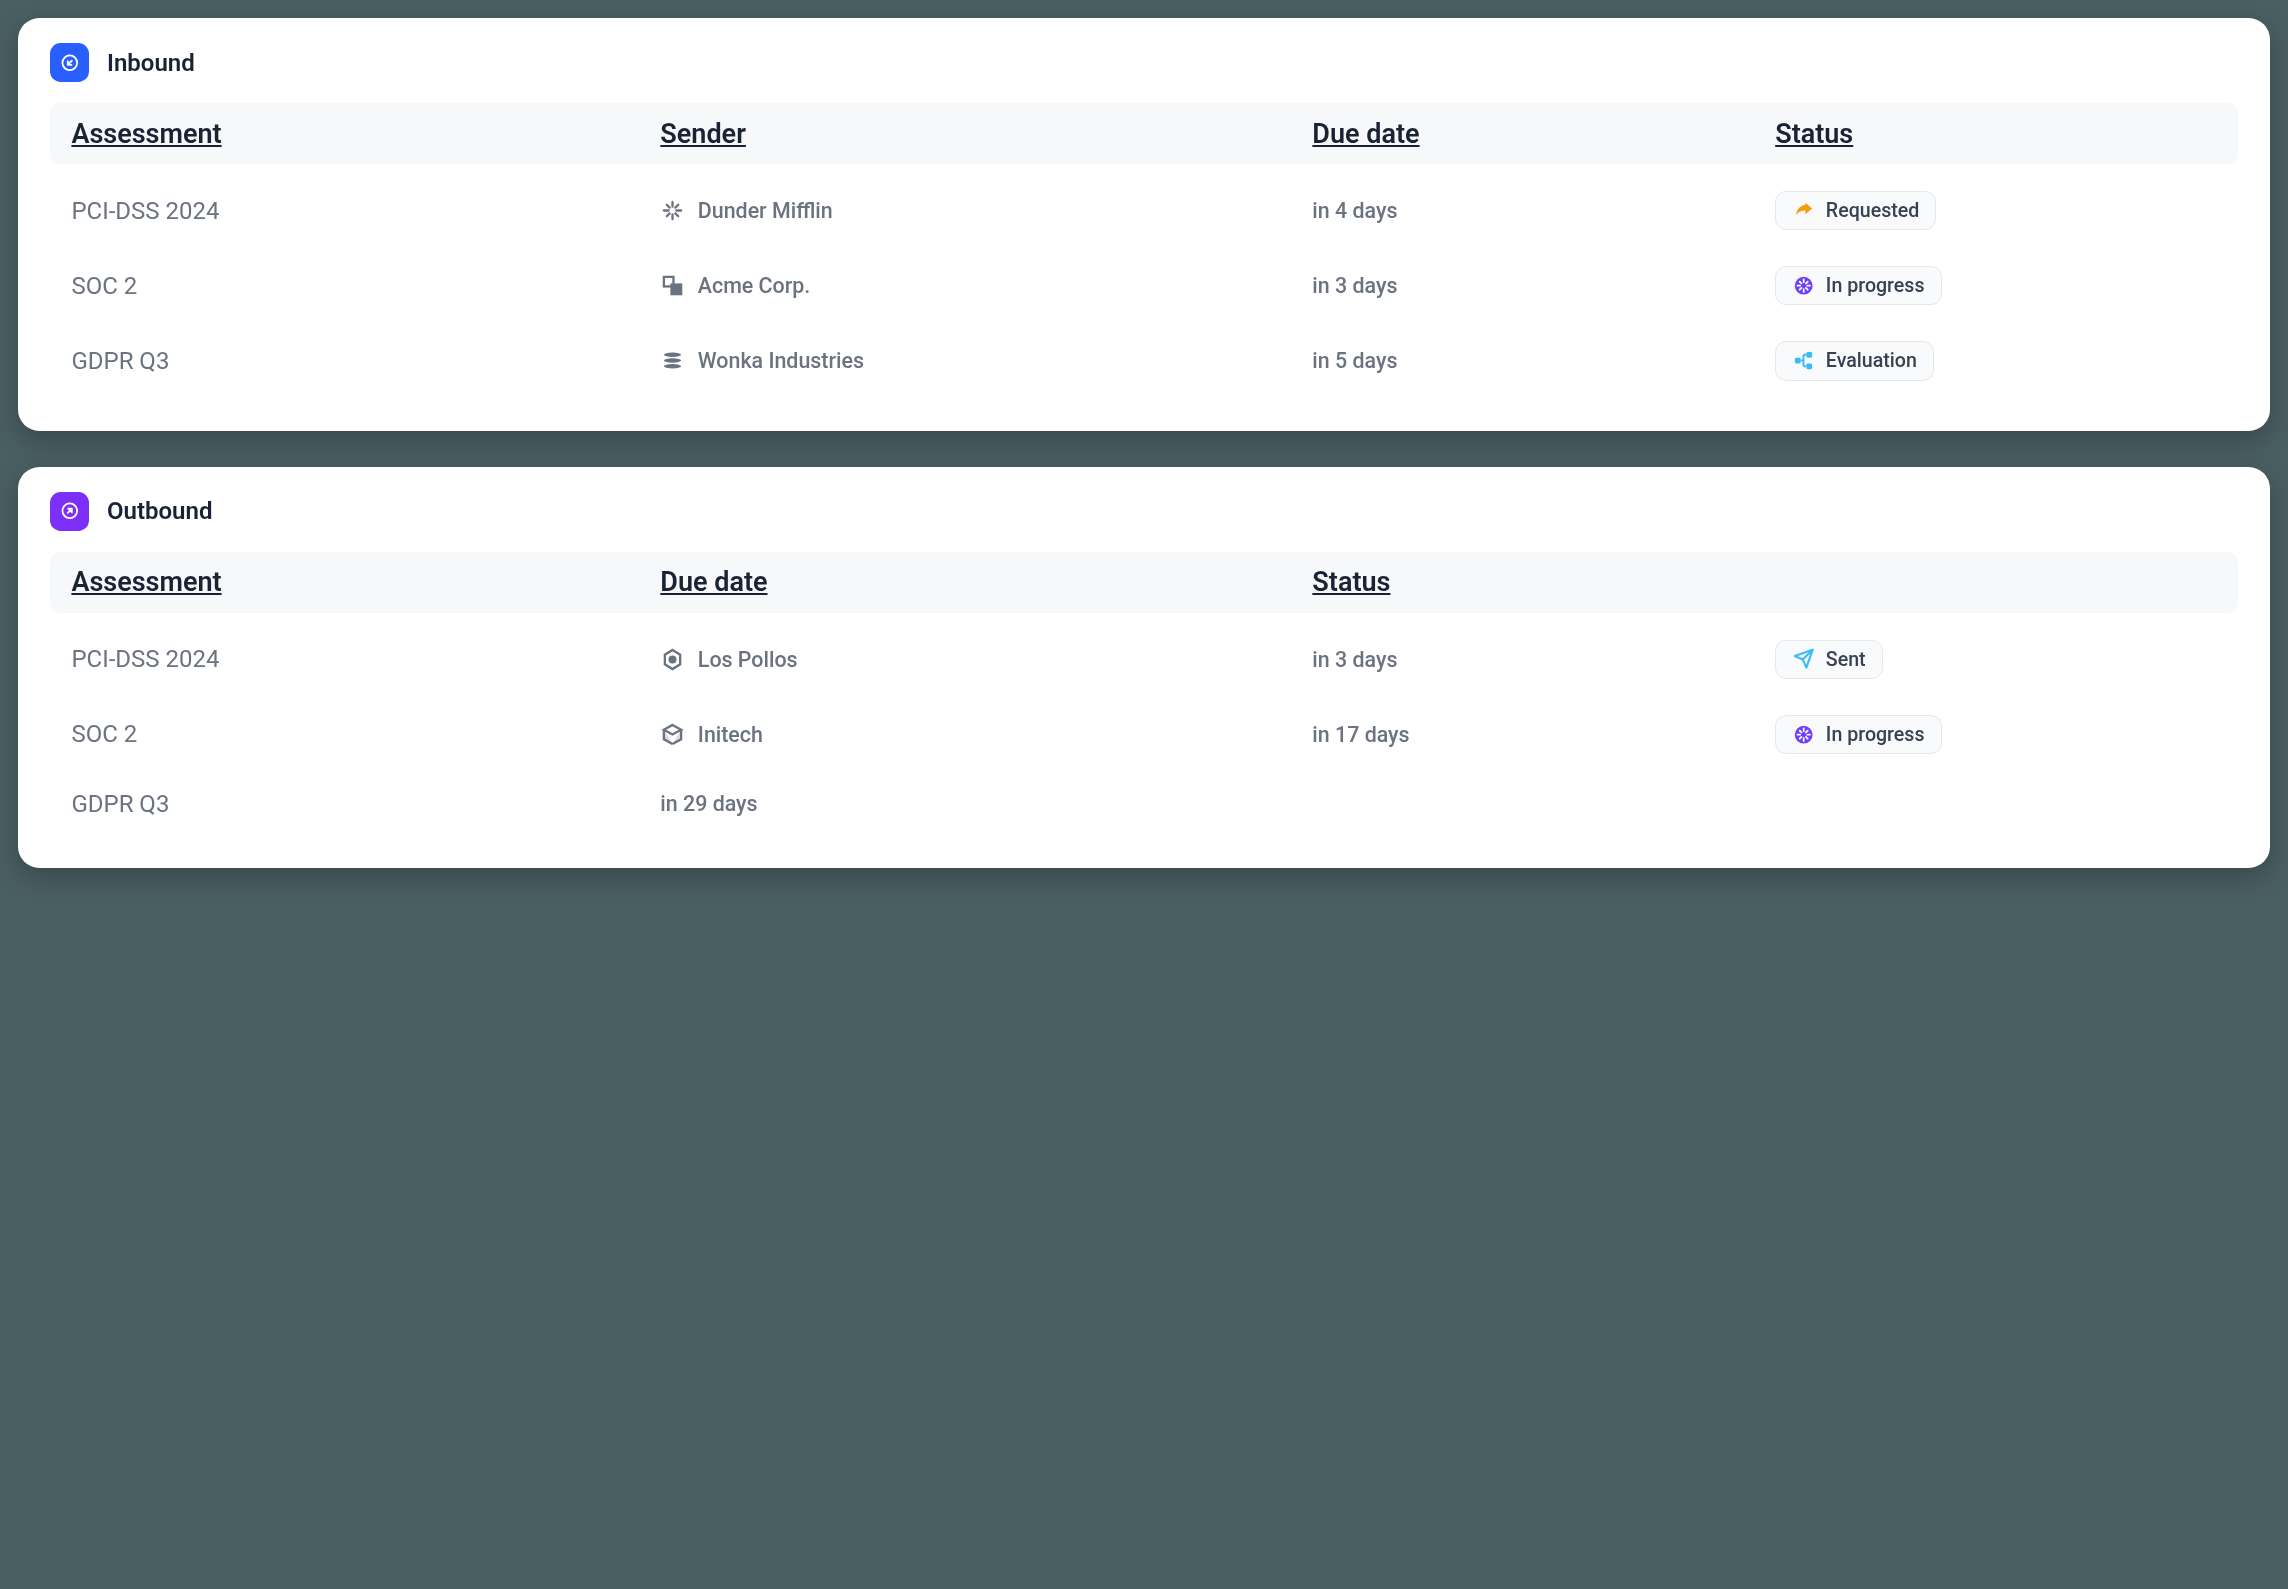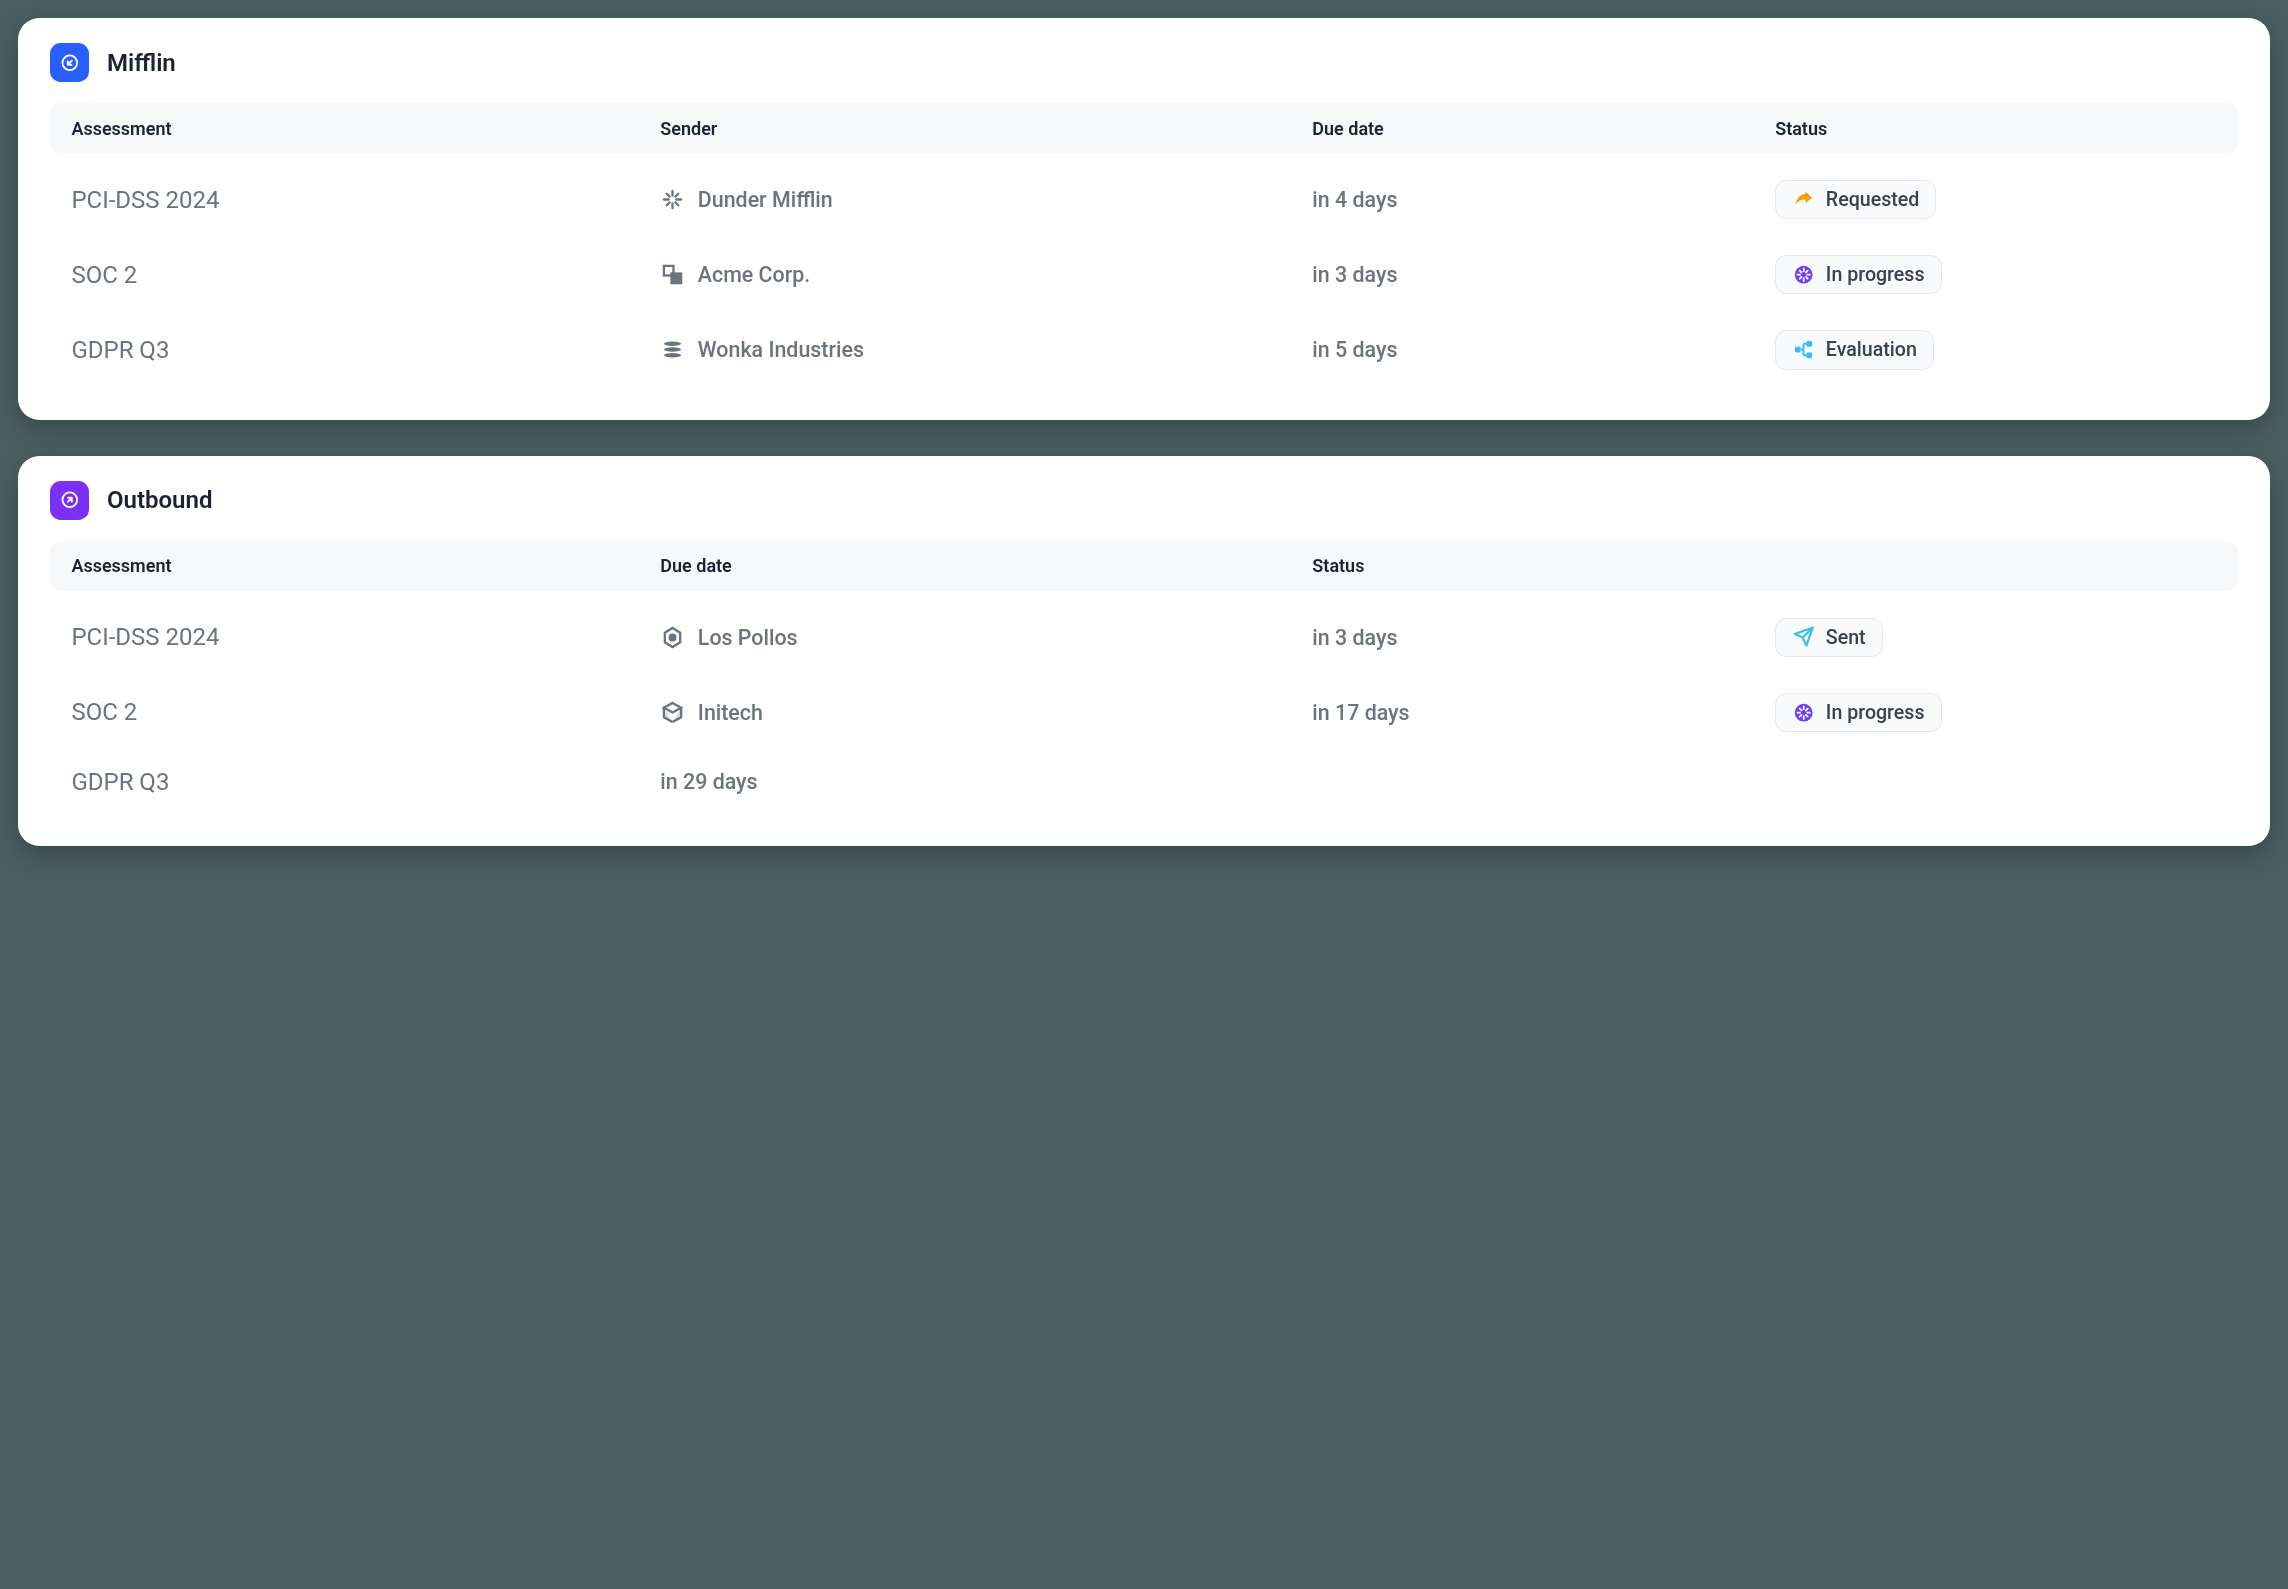--- a/index.html
+++ b/index.html
@@ -43,23 +43,24 @@
 .table-header {
   display:grid;
   grid-template-columns: .9fr 1fr .7fr .7fr;
   background:#f6f8fa;
   border-radius:10.7px;
   padding:14.3px 21.4px;
   margin-bottom:9px;
   column-gap:21.4px;
 }
 .table-header .th {
-  font-size:18px;
+  font-size:27px;
   font-weight:600;
   color:#1a2235;
+  text-decoration:underline;
 }
 .table-body .tr {
   display:grid;
   grid-template-columns: .9fr 1fr .7fr .7fr;
   padding:18px 21.4px;
   align-items:center;
   column-gap:21.4px;
 }
 .td-assessment {
   font-size:24px;
@@ -115,21 +116,21 @@
 <body>
 
 <div class="card">
   <div class="card-header">
     <div class="card-icon inbound">
       <svg width="19.6" height="19.6" viewBox="0 0 24 24" fill="none" stroke="white" stroke-width="2.2" stroke-linecap="round" stroke-linejoin="round">
         <circle cx="12" cy="12" r="9"></circle>
           <path d="M14.5 9.5 L9.5 14.5 M9.5 14.5 L9.5 10 M9.5 14.5 L14 14.5"></path>
       </svg>
     </div>
-    <div class="card-title">Mifflin</div>
+    <div class="card-title">Inbound</div>
   </div>
 
   <div class="table-header">
     <div class="th">Assessment</div>
     <div class="th">Sender</div>
     <div class="th">Due date</div>
     <div class="th">Status</div>
   </div>
 
   <div class="table-body">

